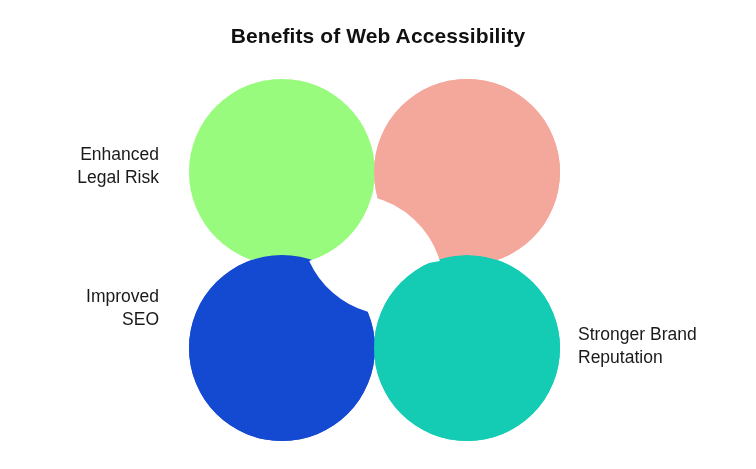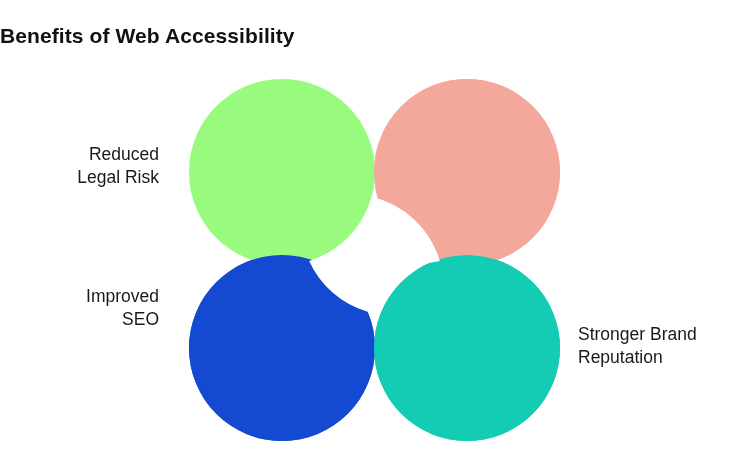--- a/index.html
+++ b/index.html
@@ -17,21 +17,21 @@
     width: 756px;
     height: 469px;
     background: #ffffff;
     overflow: hidden;
   }
   #chart-title {
     position: absolute;
     left: 0;
     top: 24px;
     width: 756px;
-    text-align: left;
+    text-align: center;
     font-size: 21px;
     font-weight: bold;
     color: #111111;
     letter-spacing: 0.1px;
   }
   #venn-graphic {
     position: absolute;
     left: 0;
     top: 0;
     width: 756px;
@@ -101,21 +101,21 @@
       <path d="M 282,255 a 93,93 0 0,1 0,186 a 93,93 0 0,1 0,-186 Z" fill="#1449D1" clip-path="url(#clip-teal-visible)"></path>
 
       <path d="M 467,255 a 93,93 0 0,1 0,186 a 93,93 0 0,1 0,-186 Z" fill="#14CCB4" clip-path="url(#clip-pink-visible)"></path>
 
       <path d="M 467,79 a 93,93 0 0,1 0,186 a 93,93 0 0,1 0,-186 Z" fill="#F4A89C" clip-path="url(#clip-blue-visible)"></path>
     </g>
 
     <path d="M 309.1448432234362,260.95030908532624 A 93,93 0 0,0 371.643571346881,196.7594449892693 A 93,93 0 0,1 439.8551567765638,260.95030908532624 A 93,93 0 0,0 367.6577628724136,311.78194290559804 A 93,93 0 0,1 309.1448432234362,260.95030908532624 Z" fill="#FFFFFF"></path>
   </svg>
 
-  <div class="label left" id="label-reduced-legal-risk">Reduced
+  <div class="label left" id="label-reduced-legal-risk">Enhanced
 Legal Risk</div>
 
   <div class="label left" id="label-improved-seo">Improved
 SEO</div>
 
 
   <div class="label right" id="label-stronger-brand-reputation">Stronger Brand
 Reputation</div>
 
 </div>

